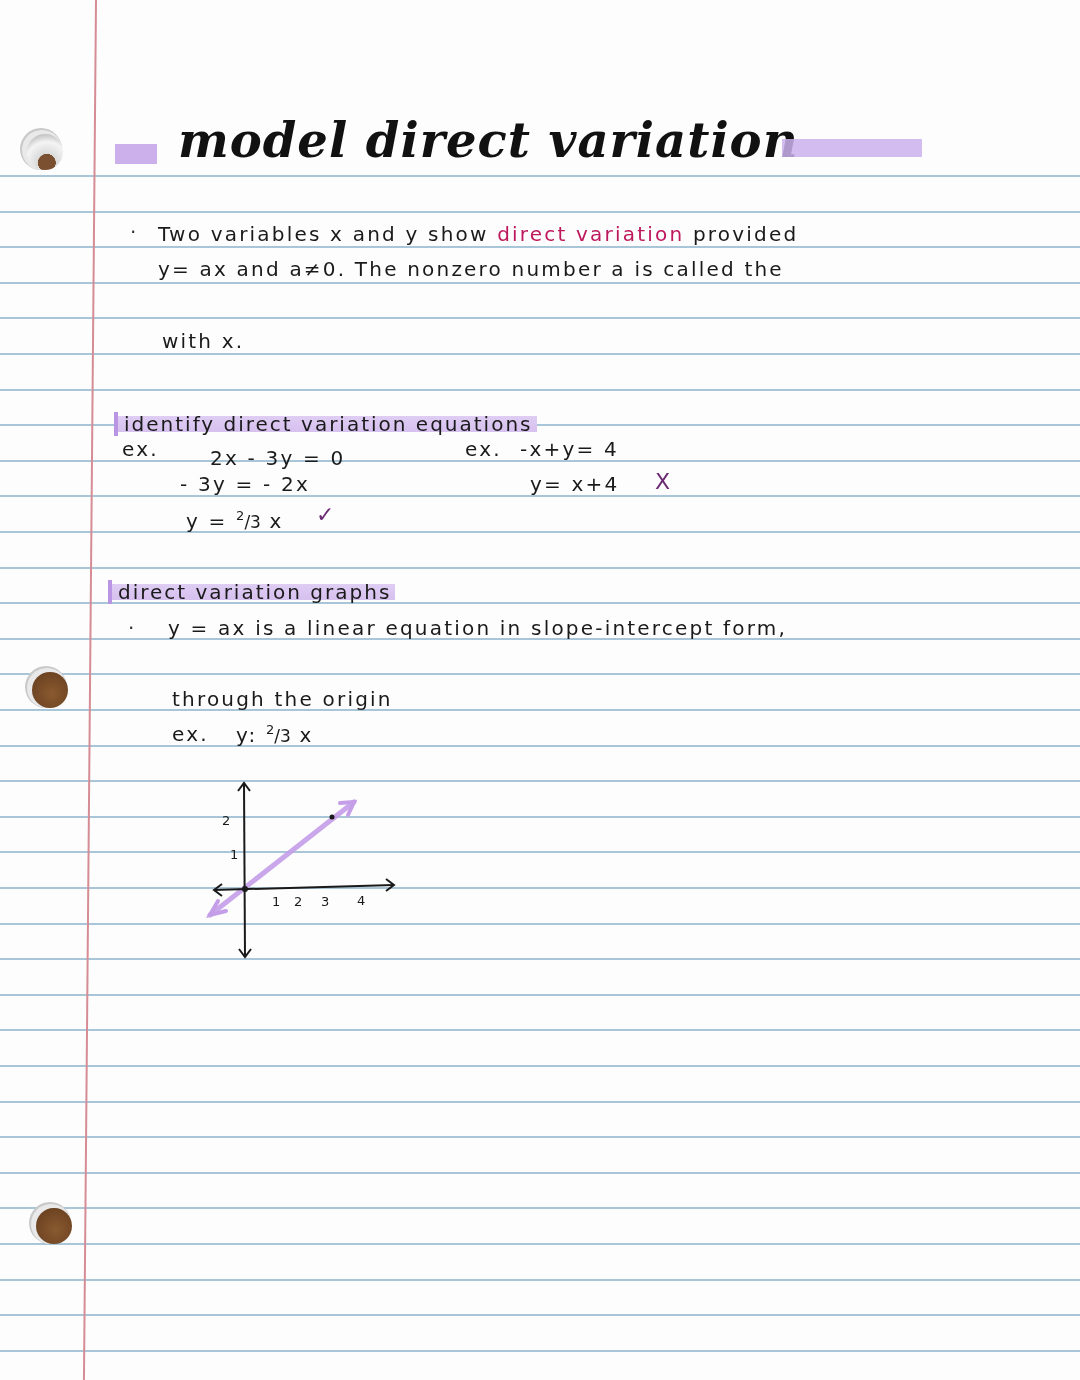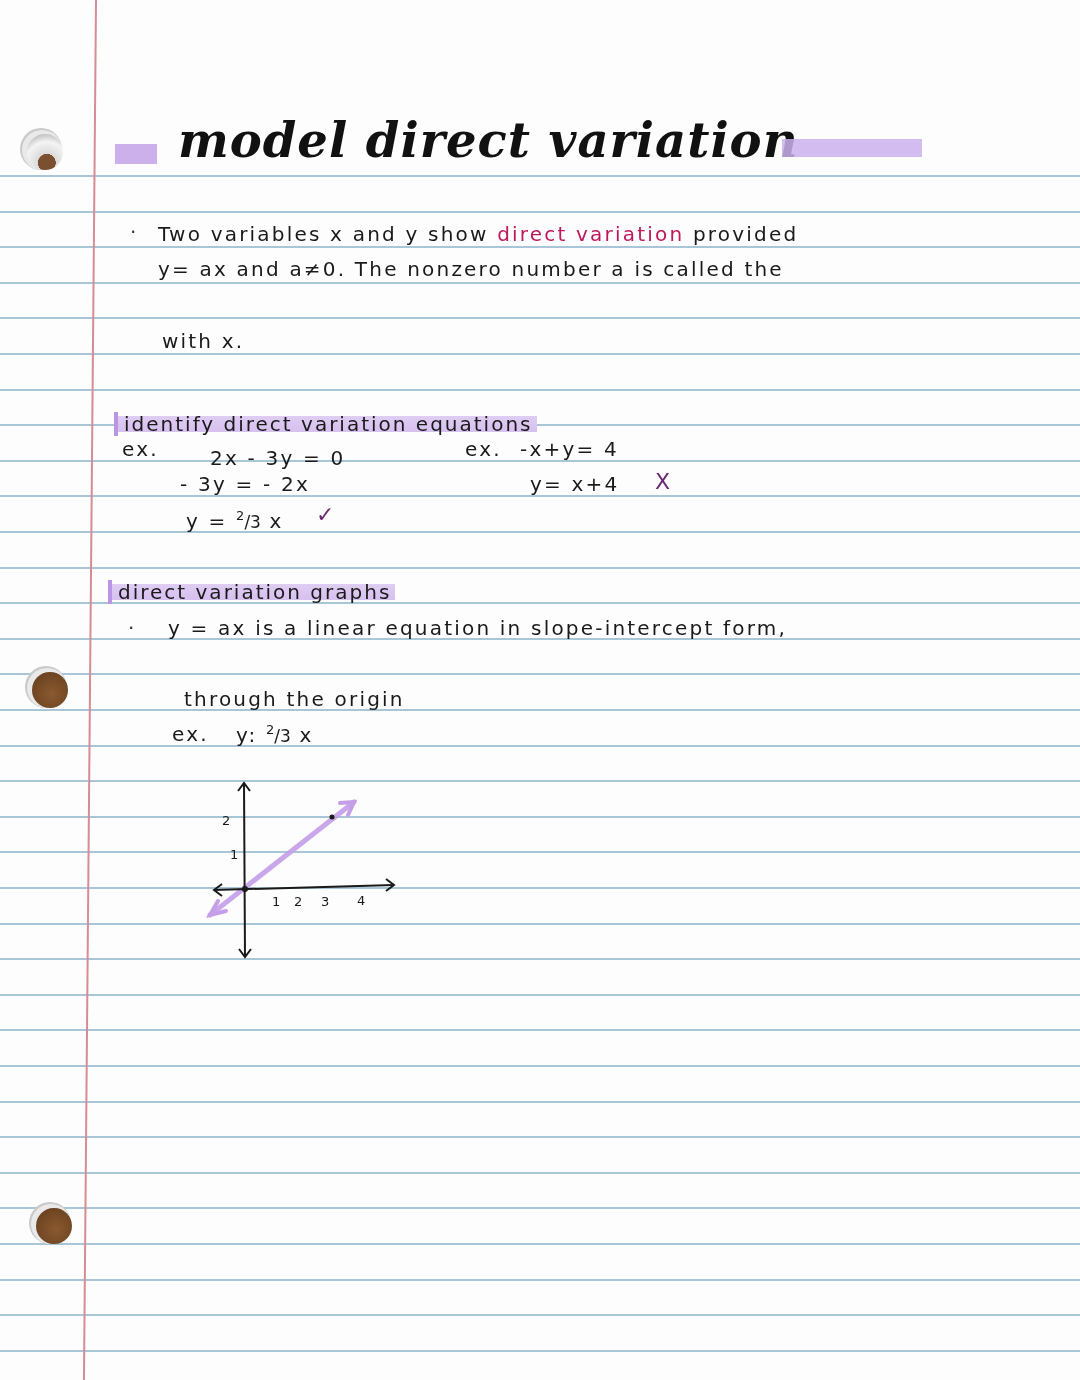--- a/index.html
+++ b/index.html
@@ -150,21 +150,21 @@
   <span class="check" style="left:316px; top:502px;">✓</span>
 
   <div class="hw" style="left:465px; top:437px;">ex.</div>
   <div class="hw" style="left:520px; top:437px;">-x+y= 4</div>
   <div class="hw" style="left:530px; top:472px;">y= x+4</div>
   <span class="xmark" style="left:655px; top:469px;">X</span>
 
   <div class="heading" style="left:108px; top:580px;">direct variation graphs</div>
   <span class="bullet" style="left:128px; top:616px;">·</span>
   <div class="hw" style="left:168px; top:616px;">y = ax  is  a  linear equation  in  slope-intercept form,</div>
-  <div class="hw" style="left:184px; top:687px;">through  the origin</div>
+  <div class="hw" style="left:172px; top:687px;">through  the origin</div>
   <div class="hw" style="left:172px; top:722px;">ex.</div>
   <div class="hw" style="left:236px; top:722px;text-align:right;">
     <span>y: </span><sup class="frac">2</sup><span class="frac-den">/3</span><span> x</span>
   </div>
 
   <div class="graph">
     <svg viewBox="0 0 210 190">
 
       <line x1="10" y1="140" x2="154" y2="27" stroke="#c59ee8" stroke-width="5" stroke-linecap="round" opacity="0.9"></line>
       <polyline points="18,126 10,140 26,136" fill="none" stroke="#c59ee8" stroke-width="4" stroke-linecap="round"></polyline>

